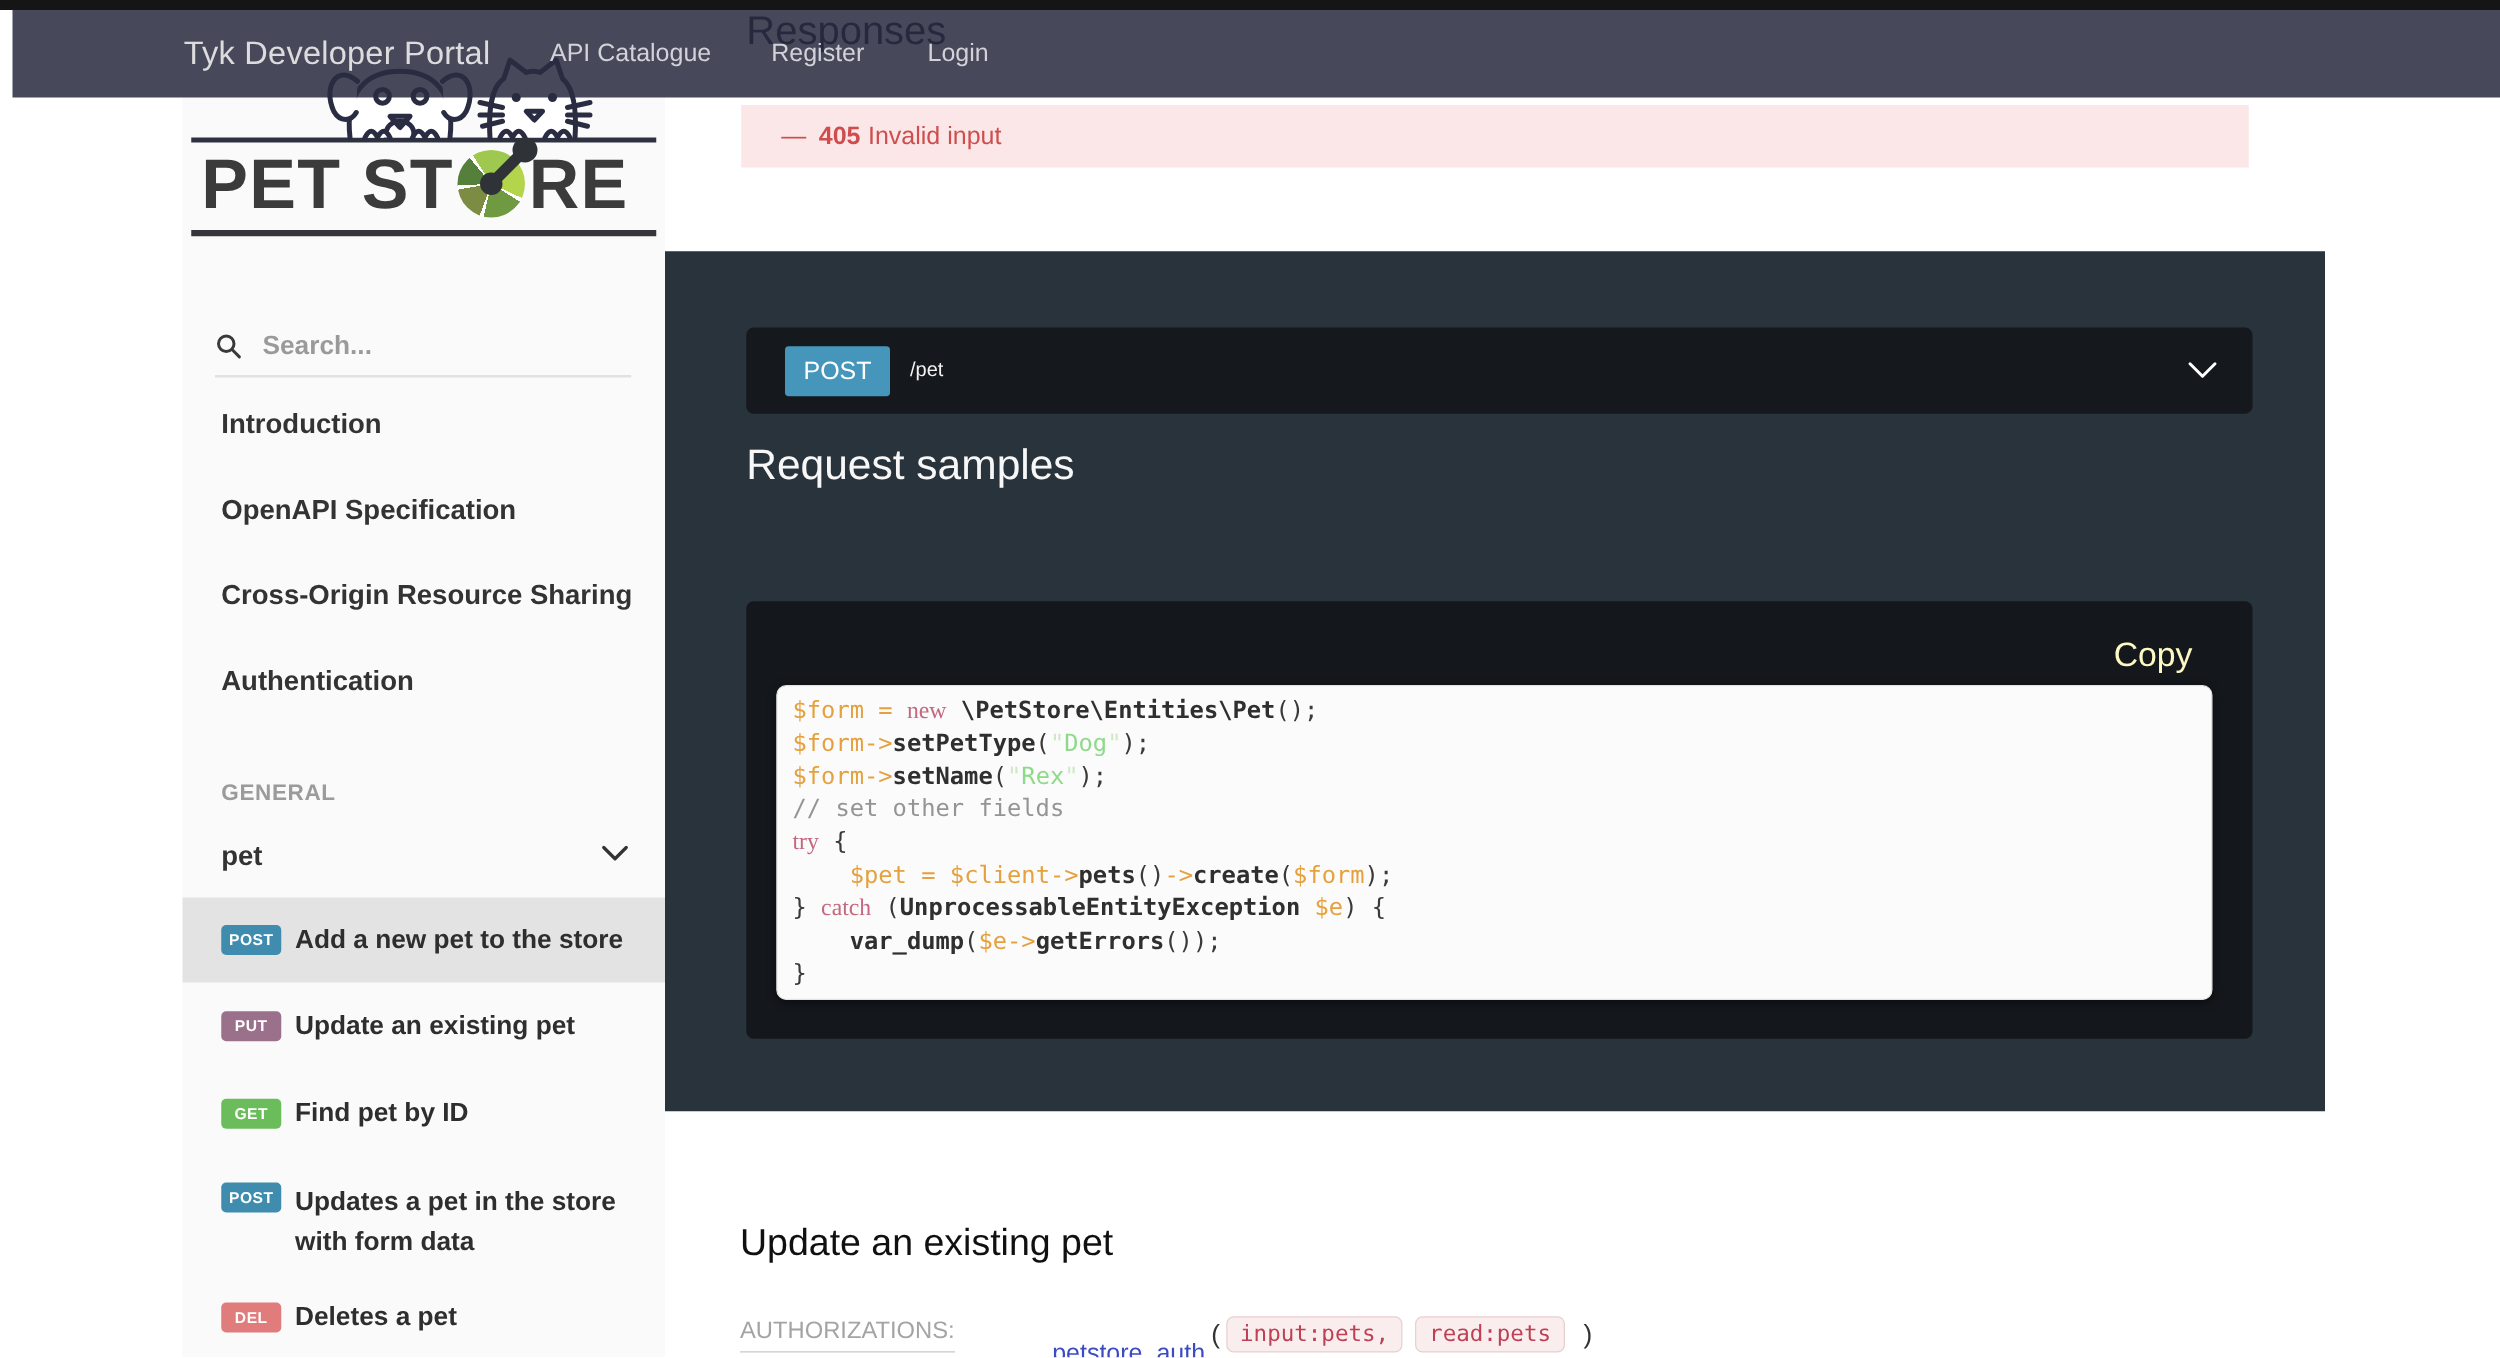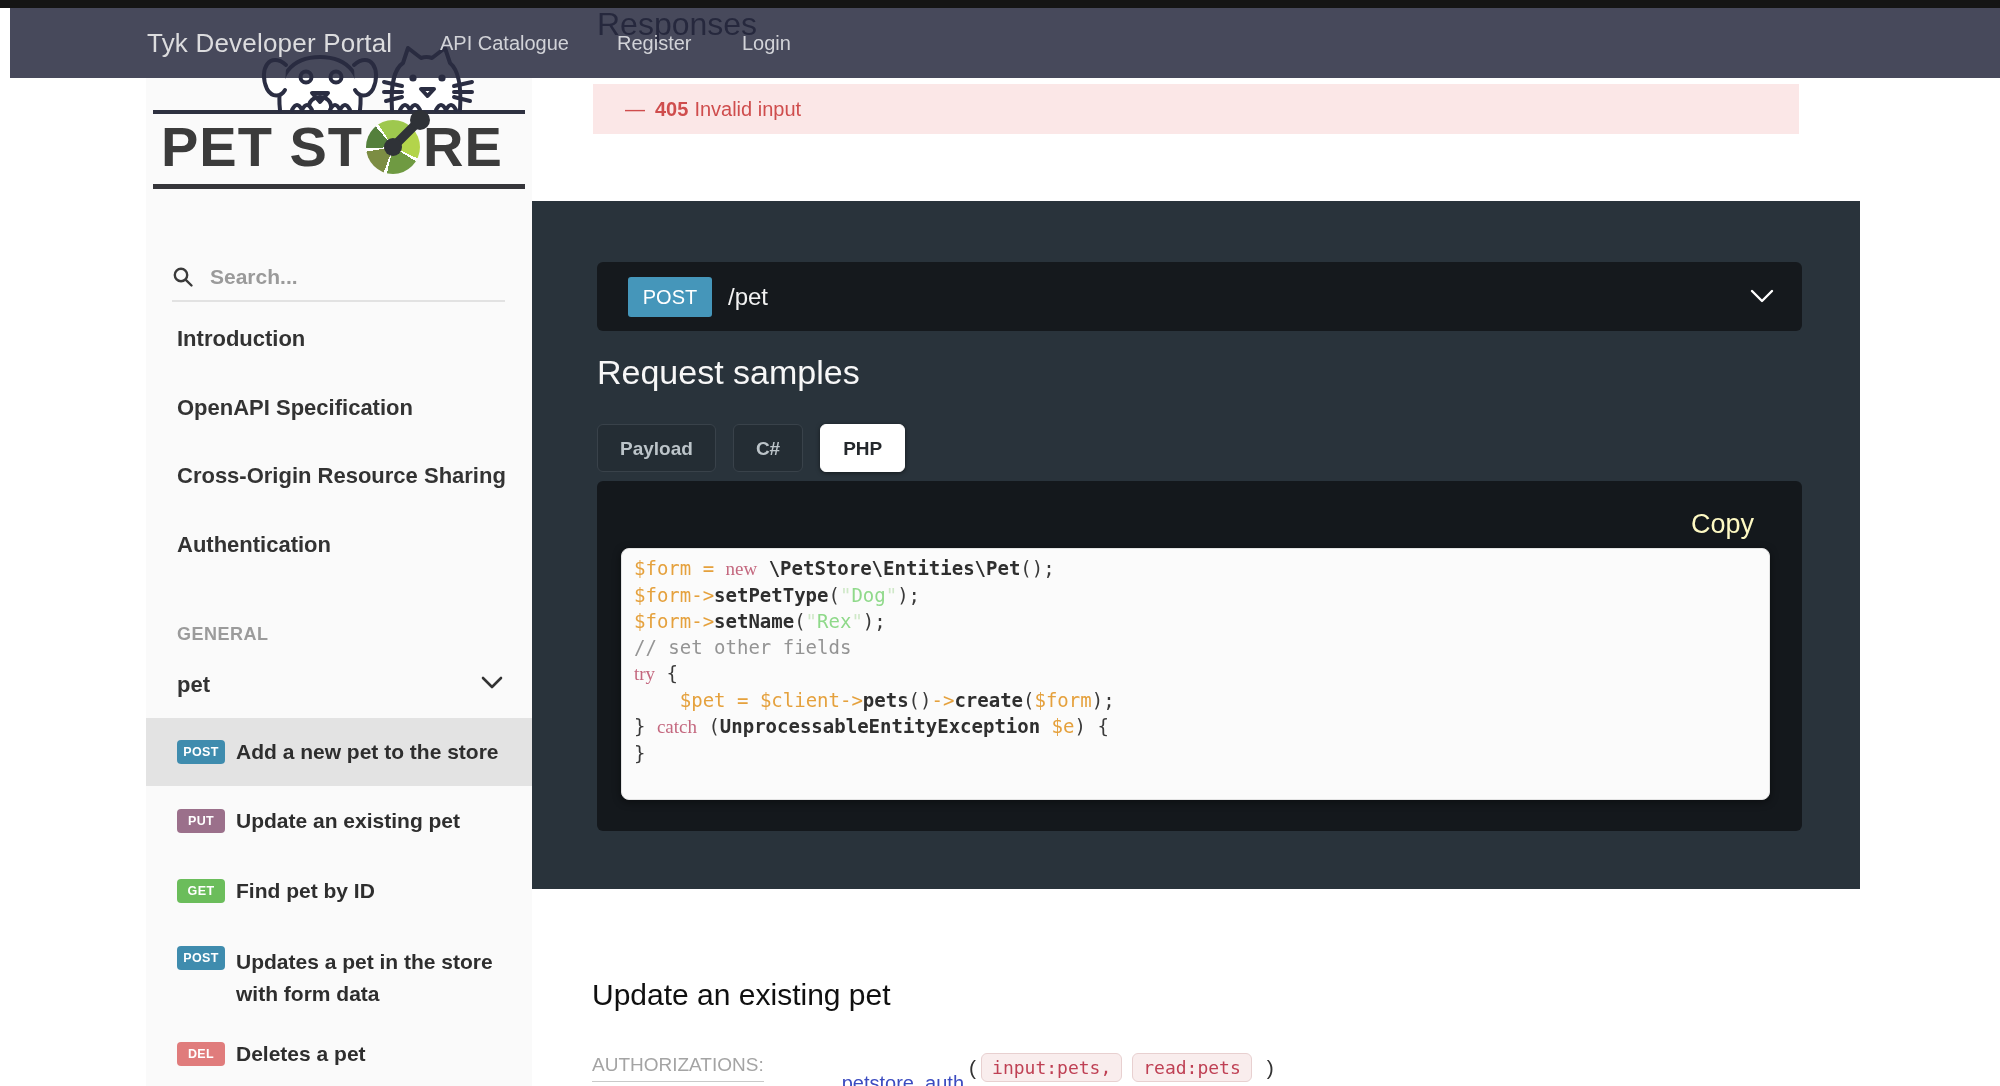--- a/index.html
+++ b/index.html
@@ -54,21 +54,21 @@
 
   #alert{position:absolute;left:593px;top:84px;width:1206px;height:50px;background:#fbe7e7;z-index:5;
     display:flex;align-items:center;padding-left:32px;box-sizing:border-box;font-size:20px;color:#cf4d4d;cursor:pointer;}
   #alert b{margin:0 6px 0 10px;}
 
   
   #panel{position:absolute;left:532px;top:201px;width:1328px;height:688px;background:#29333b;z-index:4;}
   #ep-bar{position:absolute;left:65px;top:61px;width:1205px;height:69px;background:#15191d;border-radius:6px;cursor:pointer;}
   #ep-bar .badge{position:absolute;left:31px;top:15px;width:84px;height:40px;border-radius:3px;color:#fff;
     font-size:20px;display:flex;align-items:center;justify-content:center;}
-  #ep-bar .path{position:absolute;left:131px;top:0;height:69px;display:flex;align-items:center;font-size:24px;color:#f2f2f2;}
+  #ep-bar .path{position:absolute;left:131px;top:0;height:69px;display:flex;align-items:center;font-size:16px;color:#f2f2f2;}
   #ep-bar svg{position:absolute;right:28px;top:27px;}
 
   #rs-heading{position:absolute;left:65px;top:152px;font-size:34px;color:#f7f7f7;}
 
   #tabs{position:absolute;left:65px;top:223px;display:flex;gap:17px;}
   .tab{height:48px;line-height:48px;padding:0 22px;border-radius:6px;font-size:19px;font-weight:bold;
     background:#242d34;border:1px solid #39424a;color:#bcc4c9;box-sizing:border-box;cursor:pointer;}
   .tab.active{background:#ffffff;border-color:#ffffff;color:#24282c;box-shadow:0 1px 4px rgba(0,0,0,.5);}
 
   #codebox{position:absolute;left:65px;top:280px;width:1205px;height:350px;background:#14181c;border-radius:6px;}
@@ -206,36 +206,32 @@
     <div id="ep-bar">
       <span class="badge" style="background: rgb(69, 150, 186);">POST</span>
       <span class="path">/pet</span>
       <svg width="24" height="15" viewBox="0 0 24 15" fill="none" stroke="#ffffff" stroke-width="2.4" stroke-linecap="round" stroke-linejoin="round">
         <polyline points="2,2 12,12 22,2"></polyline>
       </svg>
     </div>
 
     <div id="rs-heading">Request samples</div>
 
-    <div id="tabs">
-        <div class="tab">Payload</div>
-        <div class="tab">C#</div>
-        <div class="tab active">PHP</div>
-      </div>
 
     <div id="codebox">
       <div id="copy-btn">Copy</div>
       <div id="codecard">
           <div class="code-line"><span class="tk-v">$form</span><span class="tk-p"> </span><span class="tk-v">=</span><span class="tk-p"> </span><span class="tk-k">new</span><span class="tk-p"> </span><span class="tk-f">\PetStore\Entities\Pet</span><span class="tk-p">();</span></div>
           <div class="code-line"><span class="tk-v">$form-&gt;</span><span class="tk-f">setPetType</span><span class="tk-p">(</span><span class="tk-q">"</span><span class="tk-s">Dog</span><span class="tk-q">"</span><span class="tk-p">);</span></div>
           <div class="code-line"><span class="tk-v">$form-&gt;</span><span class="tk-f">setName</span><span class="tk-p">(</span><span class="tk-q">"</span><span class="tk-s">Rex</span><span class="tk-q">"</span><span class="tk-p">);</span></div>
           <div class="code-line"><span class="tk-c">// set other fields</span></div>
           <div class="code-line"><span class="tk-k">try</span><span class="tk-p"> {</span></div>
           <div class="code-line"><span class="tk-p">    </span><span class="tk-v">$pet</span><span class="tk-p"> </span><span class="tk-v">=</span><span class="tk-p"> </span><span class="tk-v">$client-&gt;</span><span class="tk-f">pets</span><span class="tk-p">()</span><span class="tk-v">-&gt;</span><span class="tk-f">create</span><span class="tk-p">(</span><span class="tk-v">$form</span><span class="tk-p">);</span></div>
           <div class="code-line"><span class="tk-p">} </span><span class="tk-k">catch</span><span class="tk-p"> (</span><span class="tk-f">UnprocessableEntityException</span><span class="tk-p"> </span><span class="tk-v">$e</span><span class="tk-p">) {</span></div>
+          <div class="code-line"><span class="tk-p">    </span><span class="tk-f">var_dump</span><span class="tk-p">(</span><span class="tk-v">$e-&gt;</span><span class="tk-f">getErrors</span><span class="tk-p">());</span></div>
           <div class="code-line"><span class="tk-p">}</span></div>
         </div>
     </div>
   </div>
 
   <div id="update-heading">Update an existing pet</div>
 
   <div id="auth-row">
     <span id="auth-label">AUTHORIZATIONS:</span>
     <span id="auth-scheme">petstore_auth</span>

